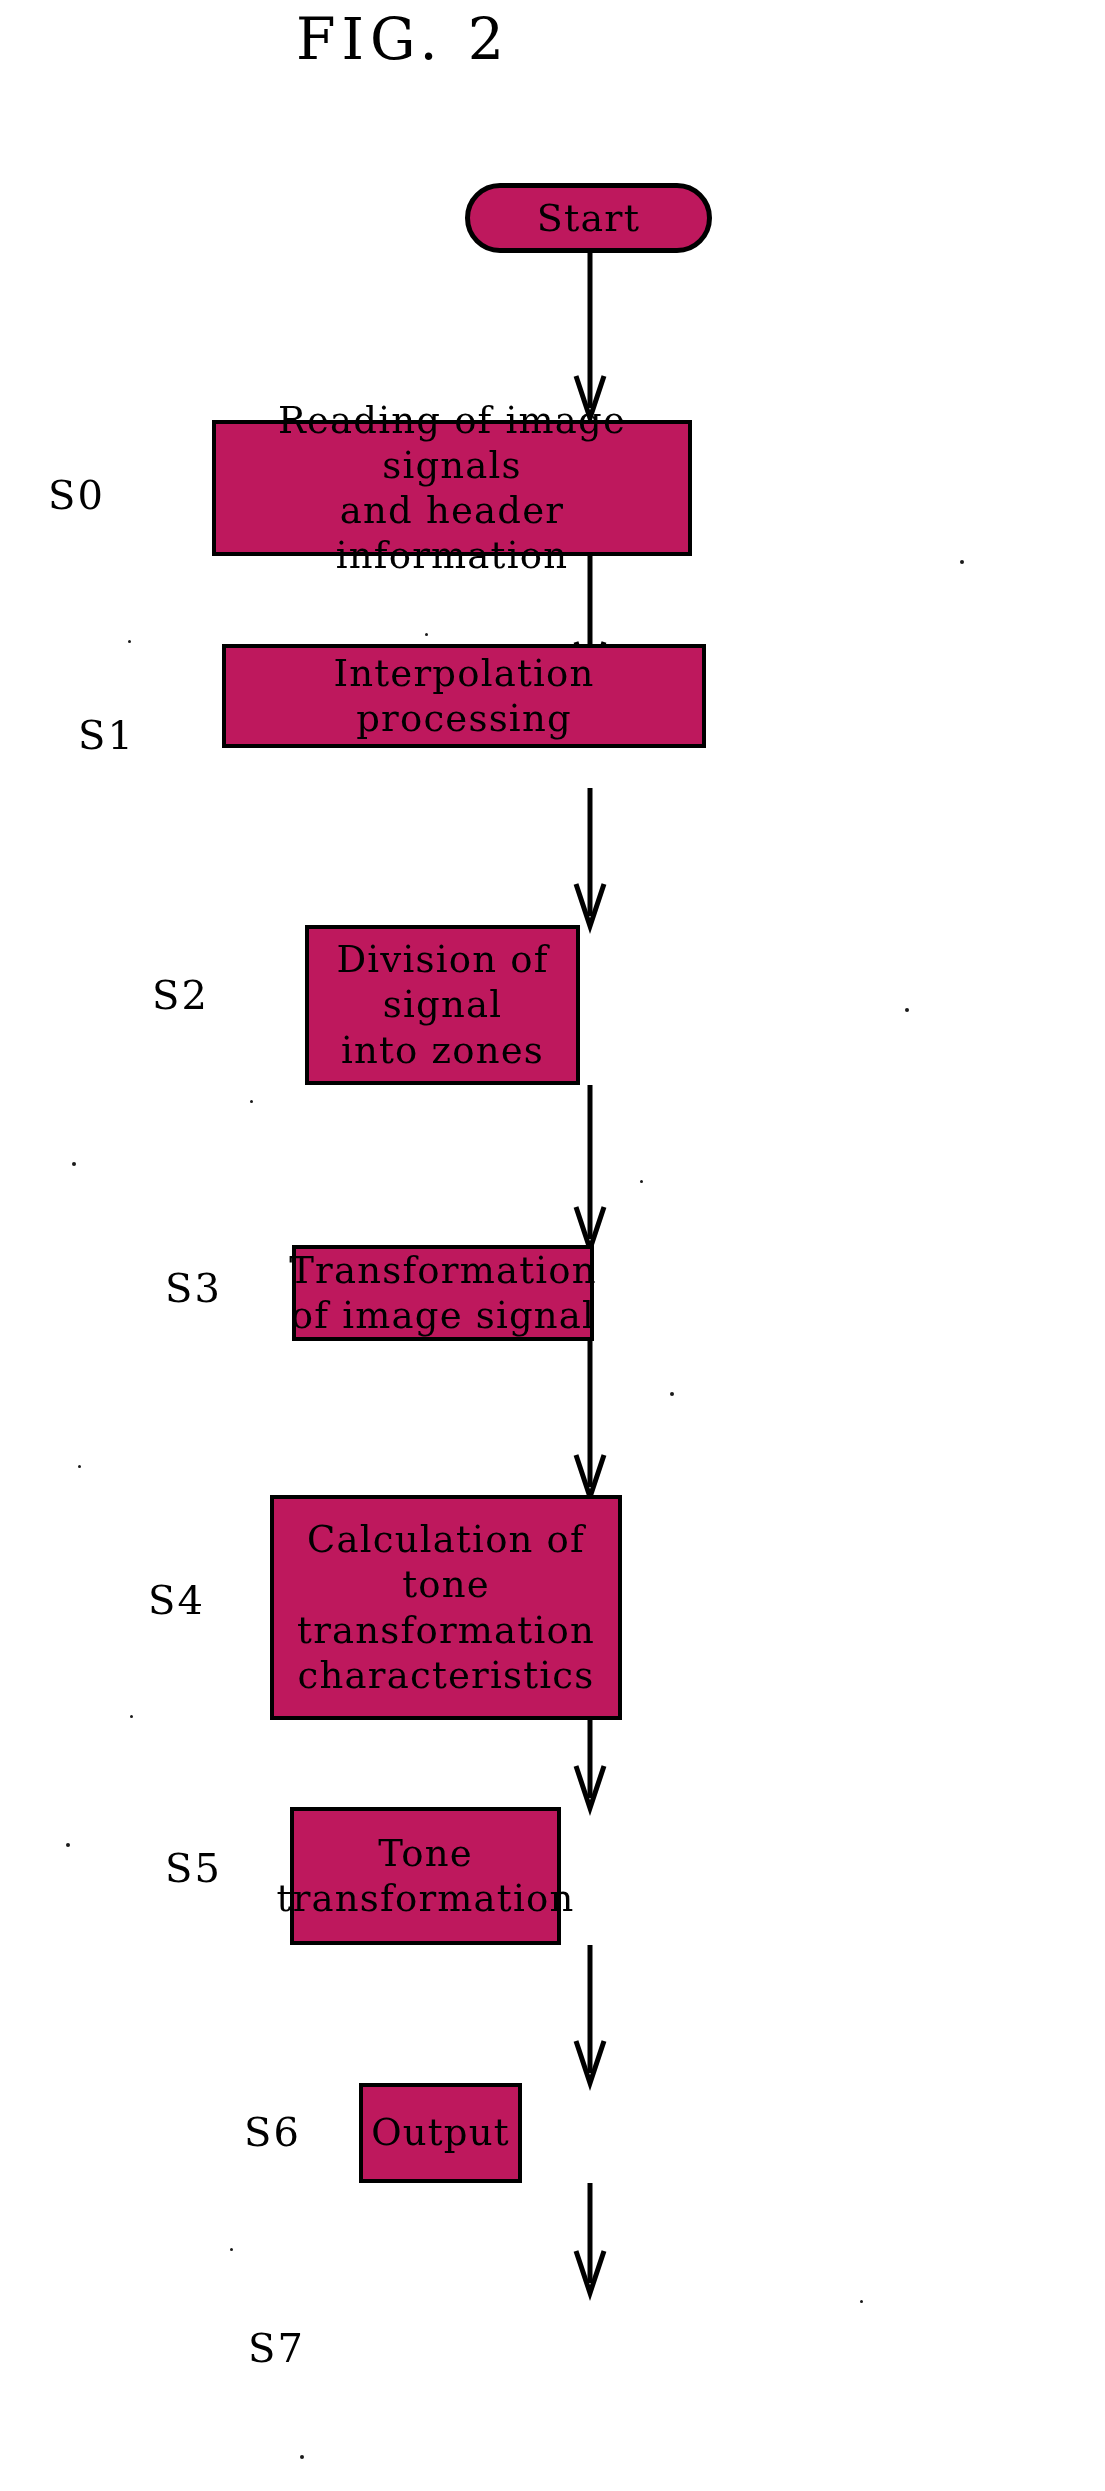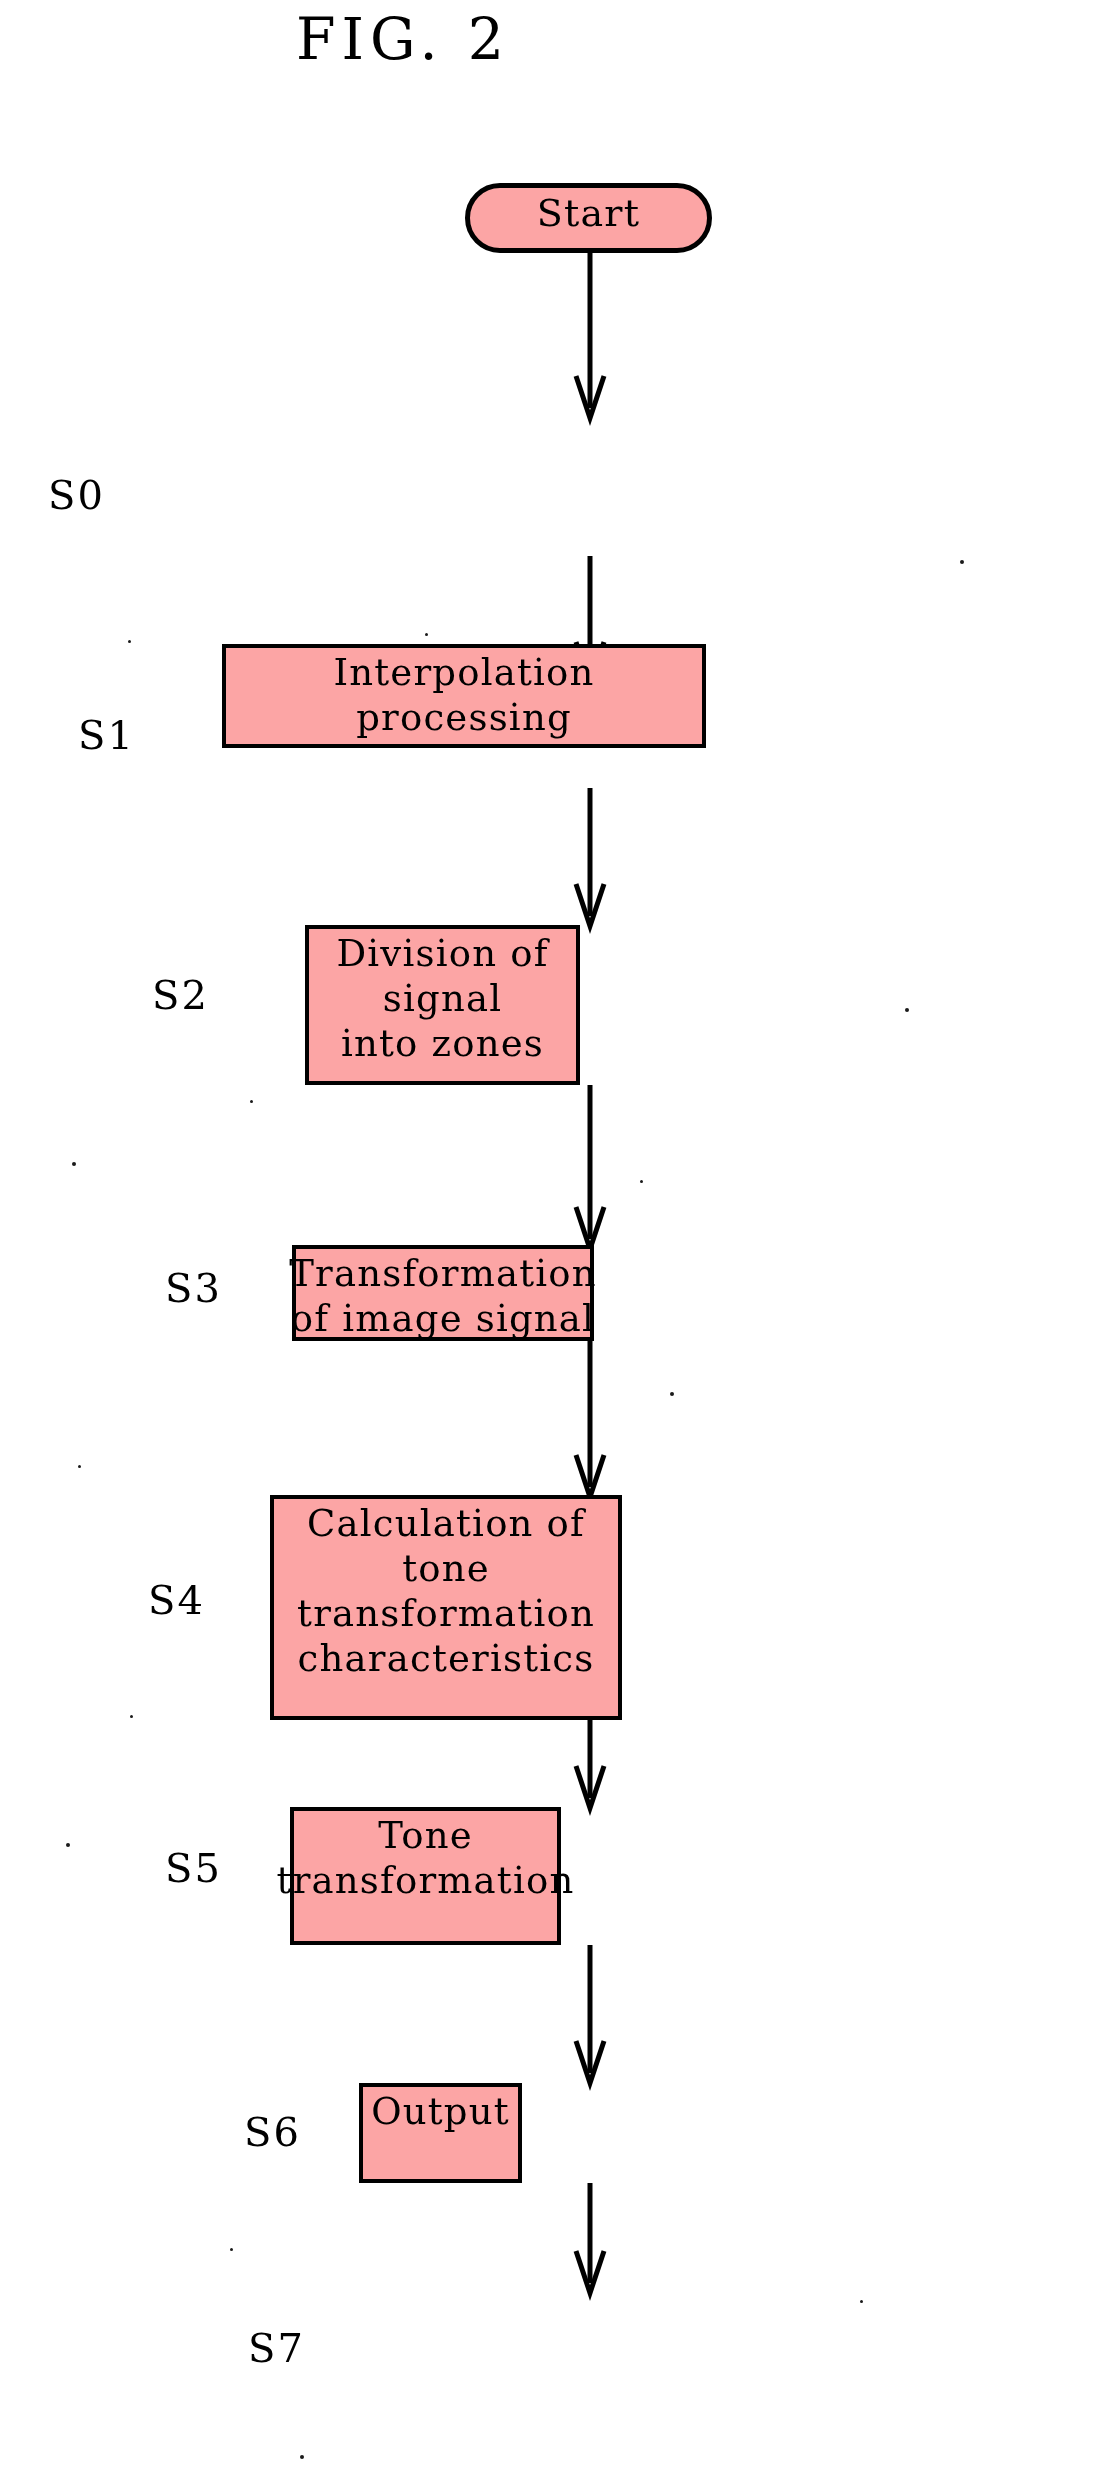--- a/index.html
+++ b/index.html
@@ -32,23 +32,23 @@
     font-weight: 400;
     white-space: pre;
     padding-left: 8px;
   }
 
   
   .node {
     position: absolute;
     box-sizing: border-box;
     border: 4px solid #000000;
-    background: #fca5a5;
+    background: #be185d;
     display: flex;
-    align-items: flex-start;
+    align-items: center;
     justify-content: center;
     text-align: center;
     font-family: "DejaVu Serif", "Liberation Serif", serif;
     font-size: 37px;
     line-height: 1.22;
     letter-spacing: 1.2px;
     white-space: pre-line;
     padding: 2px 6px;
   }
   .terminal {
@@ -90,20 +90,24 @@
   <div class="node terminal" style="left:465px; top:183px; width:247px; height:70px; font-size:38px;">
     <span>Start</span>
   </div>
 
   <svg class="connector" style="left:570px; top:250px; width:40px; height:172px;" viewBox="0 0 40 172">
     <line x1="20" y1="0" x2="20" y2="158" stroke="#000" stroke-width="5"></line>
     <path d="M 6 126 L 20 168 L 34 126" fill="none" stroke="#000" stroke-width="5"></path>
   </svg>
 
   <div class="step-label" style="left:48px; top:475px;">S0</div>
+  <div class="node process" style="left:212px; top:420px; width:480px; height:136px;">
+    <span>Reading of image signals
+and header information</span>
+  </div>
 
   <svg class="connector" style="left:570px; top:556px; width:40px; height:132px;" viewBox="0 0 40 132">
     <line x1="20" y1="0" x2="20" y2="118" stroke="#000" stroke-width="5"></line>
     <path d="M 6 86 L 20 128 L 34 86" fill="none" stroke="#000" stroke-width="5"></path>
   </svg>
 
   <div class="step-label" style="left:78px; top:715px;">S1</div>
   <div class="node process" style="left:222px; top:644px; width:484px; height:104px;">
     <span>Interpolation processing</span>
   </div>

